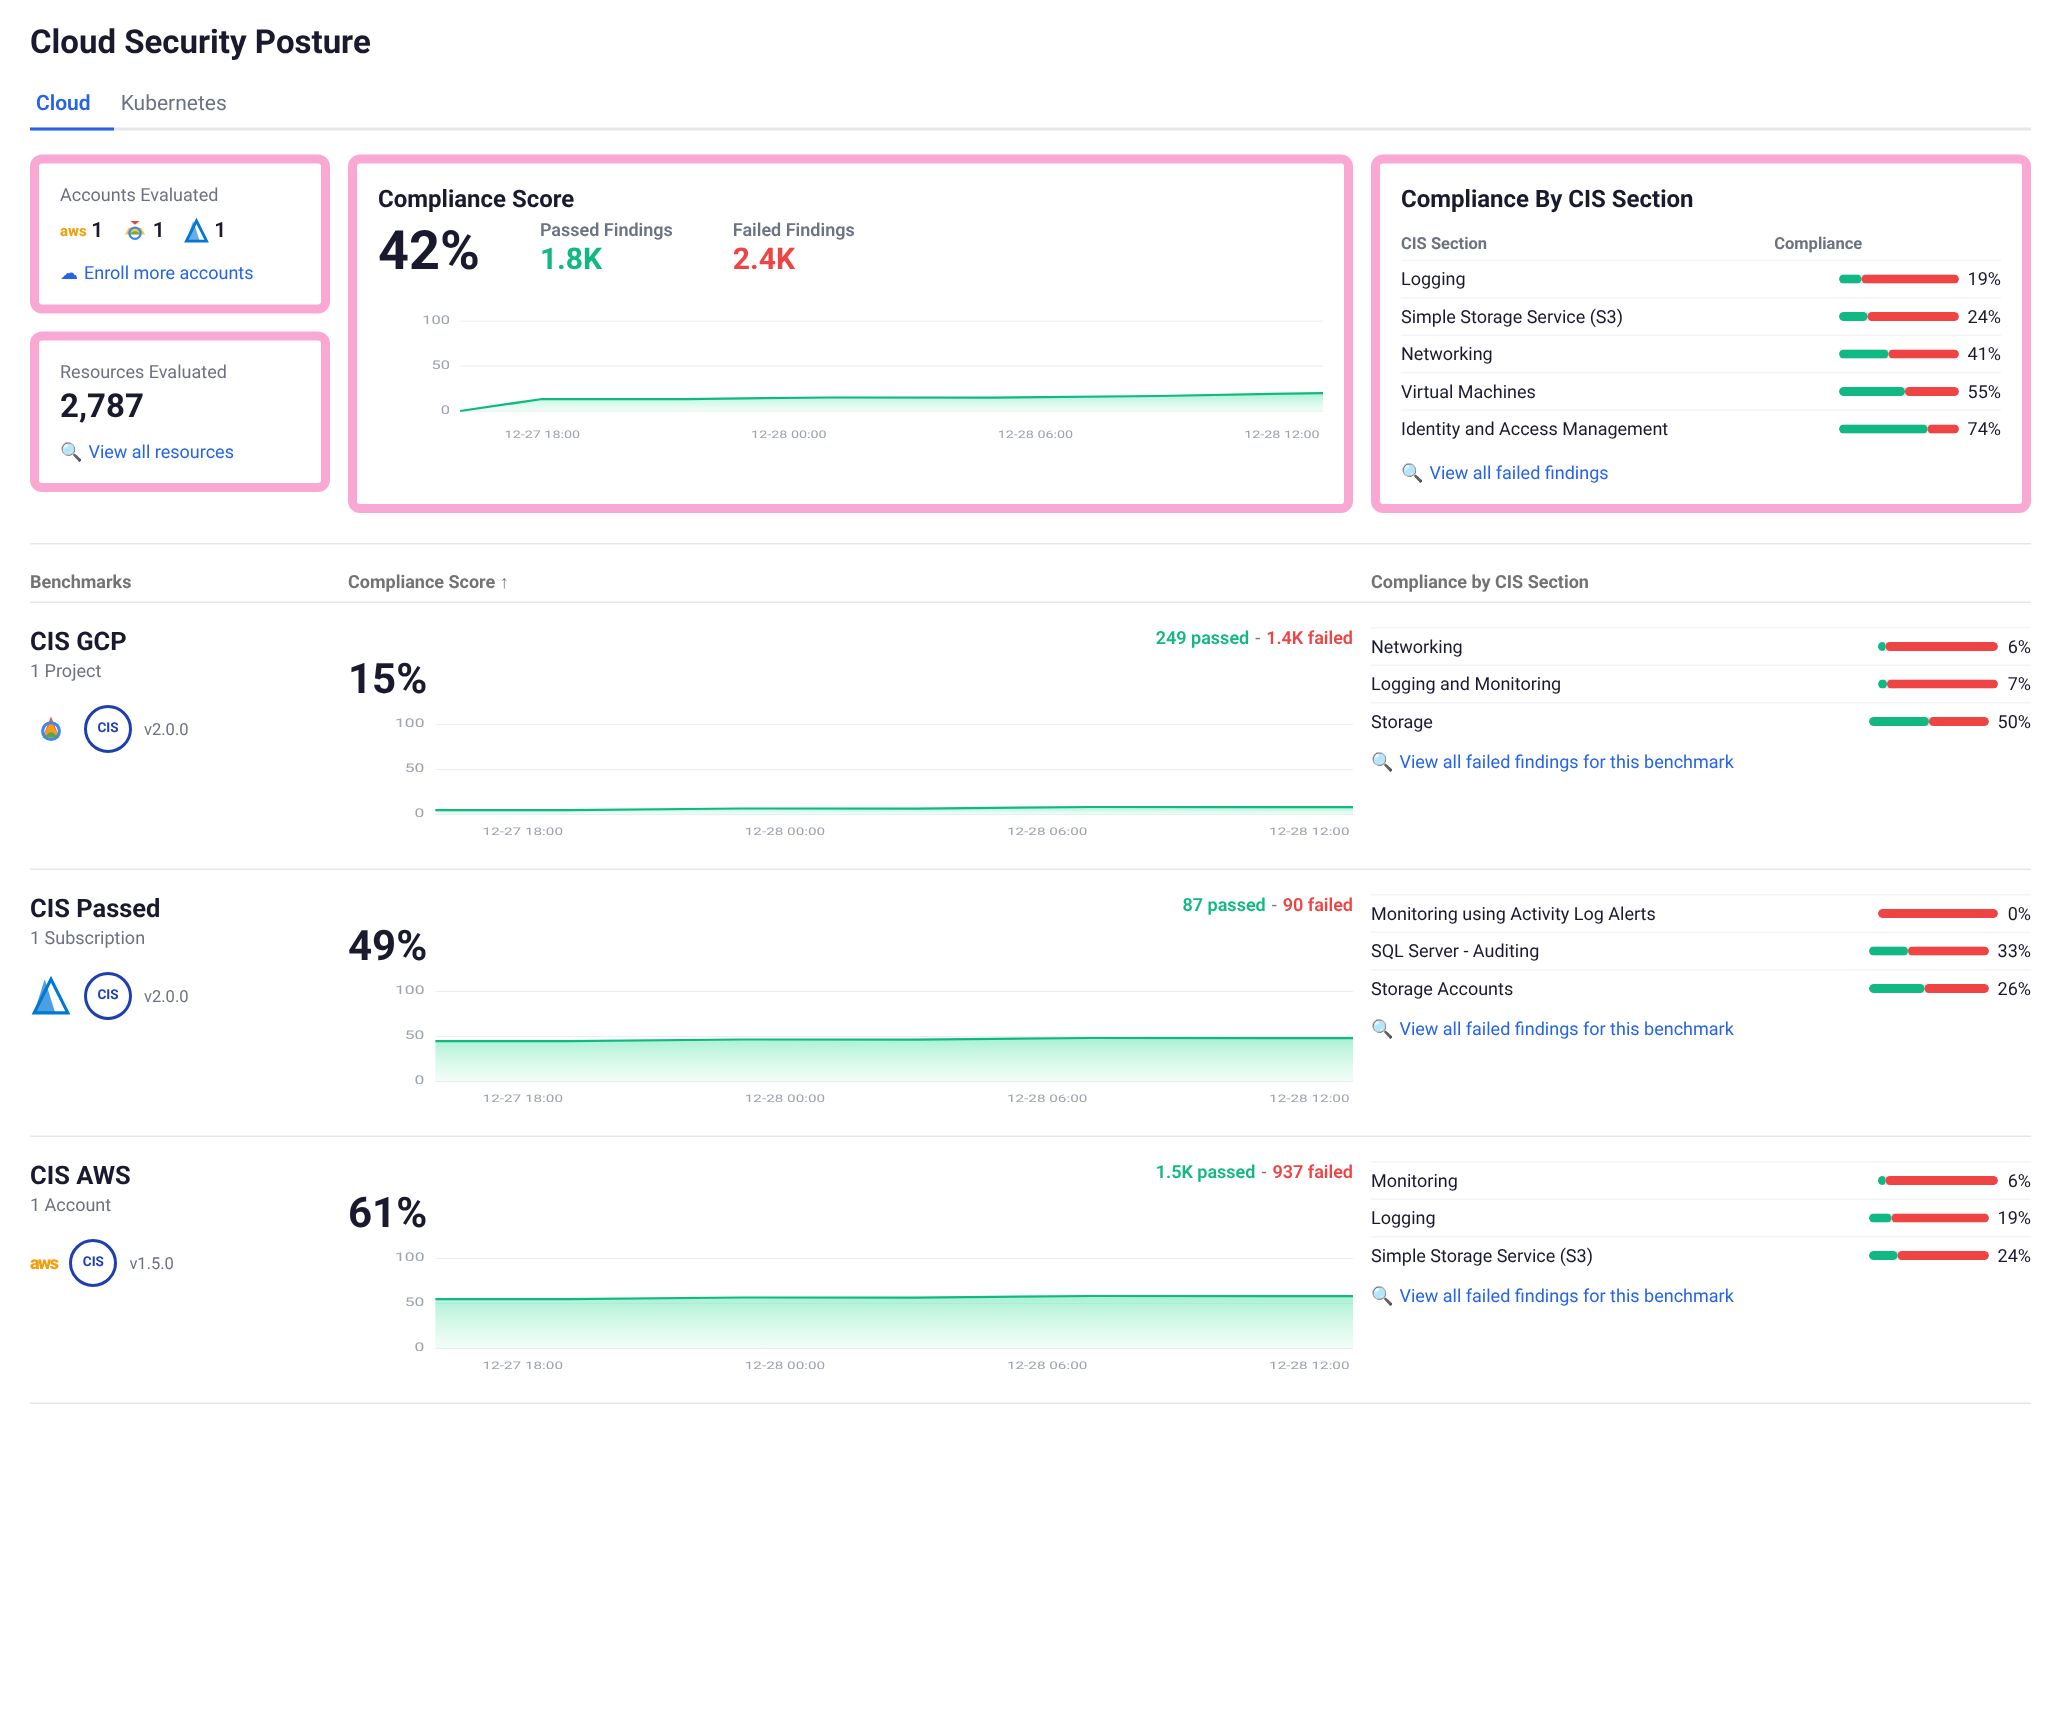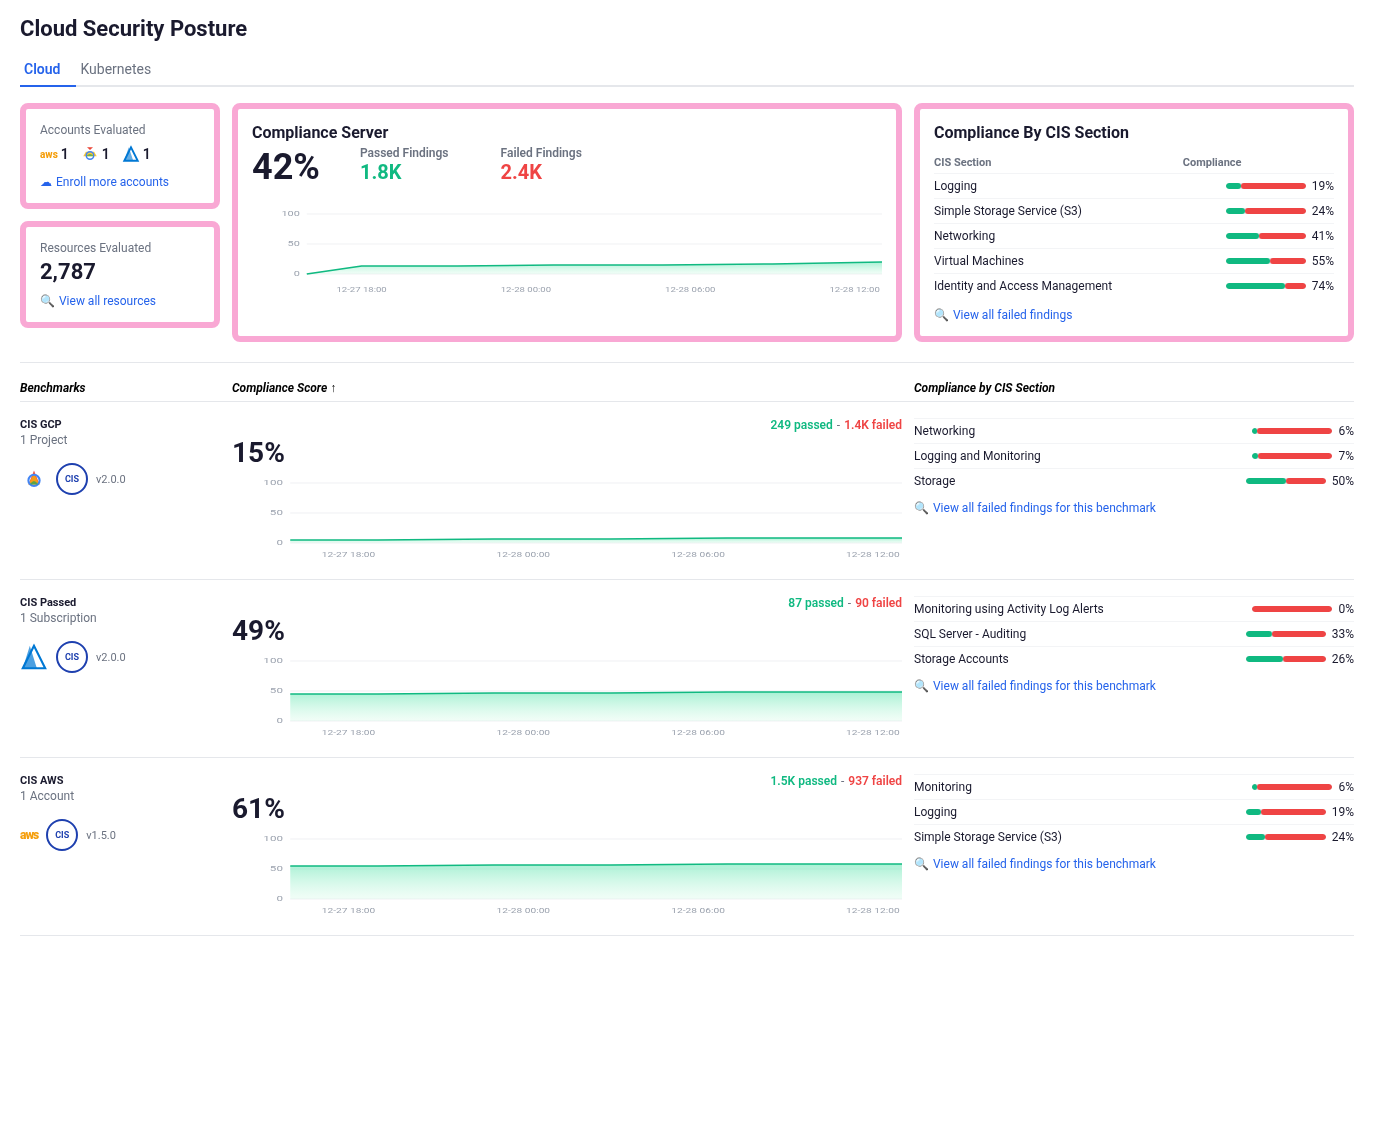--- a/index.html
+++ b/index.html
@@ -14,43 +14,43 @@
     .card-title { font-size: 12px; color: #6b7280; margin-bottom: 8px; }
     .accounts-row { display: flex; gap: 12px; align-items: center; margin-bottom: 12px; }
     .account-badge { display: flex; align-items: center; gap: 3px; font-size: 14px; font-weight: 600; }
     .enroll-link { color: #2563eb; font-size: 12px; cursor: pointer; display: flex; align-items: center; gap: 4px; text-decoration: none; }
     .resources-label { font-size: 12px; color: #6b7280; margin-bottom: 4px; }
     .resources-count { font-size: 22px; font-weight: 700; margin-bottom: 10px; }
     .view-link { color: #2563eb; font-size: 12px; cursor: pointer; display: flex; align-items: center; gap: 4px; }
     .compliance-score-card { padding: 14px; }
     .cs-title { font-size: 16px; font-weight: 700; margin-bottom: 4px; }
     .cs-percent { font-size: 36px; font-weight: 700; margin-bottom: 8px; }
-    .cs-findings { display: flex; gap: 52px; margin-bottom: 8px; }
+    .cs-findings { display: flex; gap: 40px; margin-bottom: 8px; }
     .finding-label { font-size: 12px; color: #6b7280; font-weight: 600; }
     .finding-value-green { font-size: 20px; font-weight: 700; color: #10b981; }
     .finding-value-red { font-size: 20px; font-weight: 700; color: #ef4444; }
     .chart-area { position: relative; height: 100px; background: #fff; }
     .chart-svg { width: 100%; height: 100%; }
     .cis-card { padding: 14px; }
     .cis-title { font-size: 16px; font-weight: 700; margin-bottom: 10px; }
     .cis-table { width: 100%; border-collapse: collapse; }
     .cis-table th { font-size: 11px; color: #6b7280; text-align: left; padding: 4px 0; }
     .cis-table th:last-child { text-align: left; }
     .cis-table td { padding: 5px 0; font-size: 12px; border-top: 1px solid #f3f4f6; }
     .cis-table td:last-child { text-align: right; }
     .progress-cell { display: flex; align-items: center; justify-content: flex-end; gap: 6px; }
     .progress-bar { width: 80px; height: 6px; background: #e5e7eb; border-radius: 3px; overflow: hidden; position: relative; }
     .progress-green { height: 100%; background: #10b981; border-radius: 3px; }
     .progress-red { position: absolute; top: 0; right: 0; height: 100%; background: #ef4444; border-radius: 3px; }
     .benchmarks-section { border-top: 1px solid #e5e7eb; padding-top: 12px; }
     .benchmarks-header { display: grid; grid-template-columns: 200px 1fr 440px; gap: 12px; padding: 6px 0; border-bottom: 1px solid #e5e7eb; margin-bottom: 0; }
-    .bh-col { font-size: 12px; font-weight: 700; color: #000000; display: flex; align-items: center; gap: 4px; font-style: italic; }
+    .bh-col { font-size: 12px; font-weight: 700; color: #737373; display: flex; align-items: center; gap: 4px; }
     .benchmark-row { display: grid; grid-template-columns: 200px 1fr 440px; gap: 12px; padding: 16px 0; border-bottom: 1px solid #e5e7eb; align-items: start; }
     .bench-left { display: flex; flex-direction: column; }
-    .bench-name { font-size: 11px; font-weight: 700; margin-bottom: 2px; }
+    .bench-name { font-size: 17px; font-weight: 700; margin-bottom: 2px; }
     .bench-sub { font-size: 12px; color: #6b7280; margin-bottom: 16px; }
     .bench-icons { display: flex; align-items: center; gap: 8px; margin-top: auto; }
     .bench-version { font-size: 11px; color: #6b7280; }
     .bench-score { font-size: 28px; font-weight: 700; margin-bottom: 4px; }
     .bench-findings-row { display: flex; justify-content: flex-end; font-size: 12px; margin-bottom: 4px; }
     .bench-passed { color: #10b981; font-weight: 600; }
     .bench-failed { color: #ef4444; font-weight: 600; }
     .bench-chart { height: 90px; position: relative; }
     .bench-chart-svg { width: 100%; height: 100%; }
     .cis-section-right { padding: 0; }
@@ -114,21 +114,21 @@
         <div class="resources-label">Resources Evaluated</div>
         <div class="resources-count">2,787</div>
         <a class="view-link">
           <span>🔍</span>
           <span>View all resources</span>
         </a>
       </div>
     </div>
 
     <div class="card compliance-score-card">
-      <div class="cs-title">Compliance Server</div>
+      <div class="cs-title">Compliance Score</div>
       <div style="display:flex;align-items:flex-start;gap:40px;margin-bottom:8px;">
         <div class="cs-percent">42%</div>
         <div class="cs-findings">
           <div>
             <div class="finding-label">Passed Findings</div>
             <div class="finding-value-green">1.8K</div>
           </div>
           <div>
             <div class="finding-label">Failed Findings</div>
             <div class="finding-value-red">2.4K</div>

